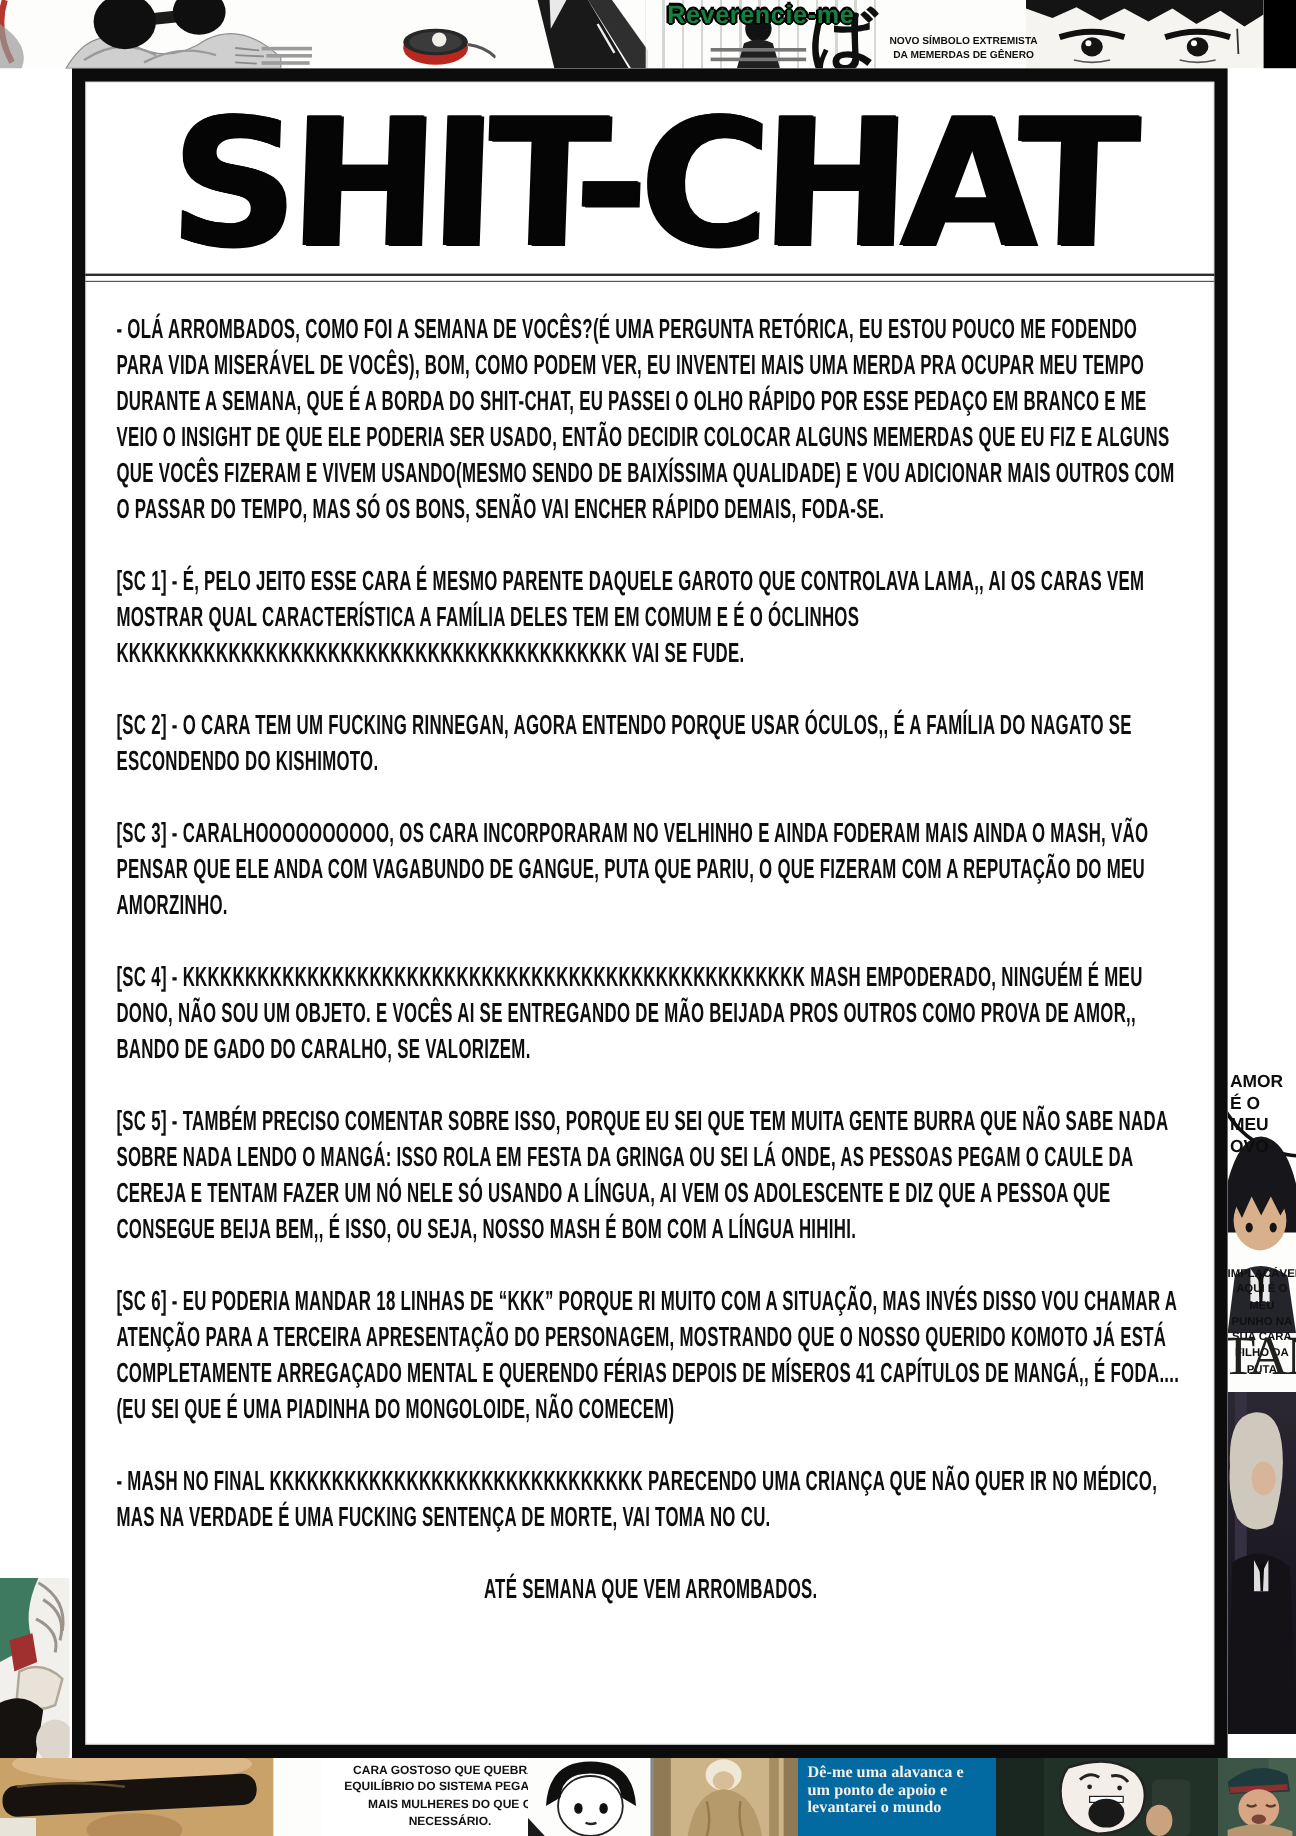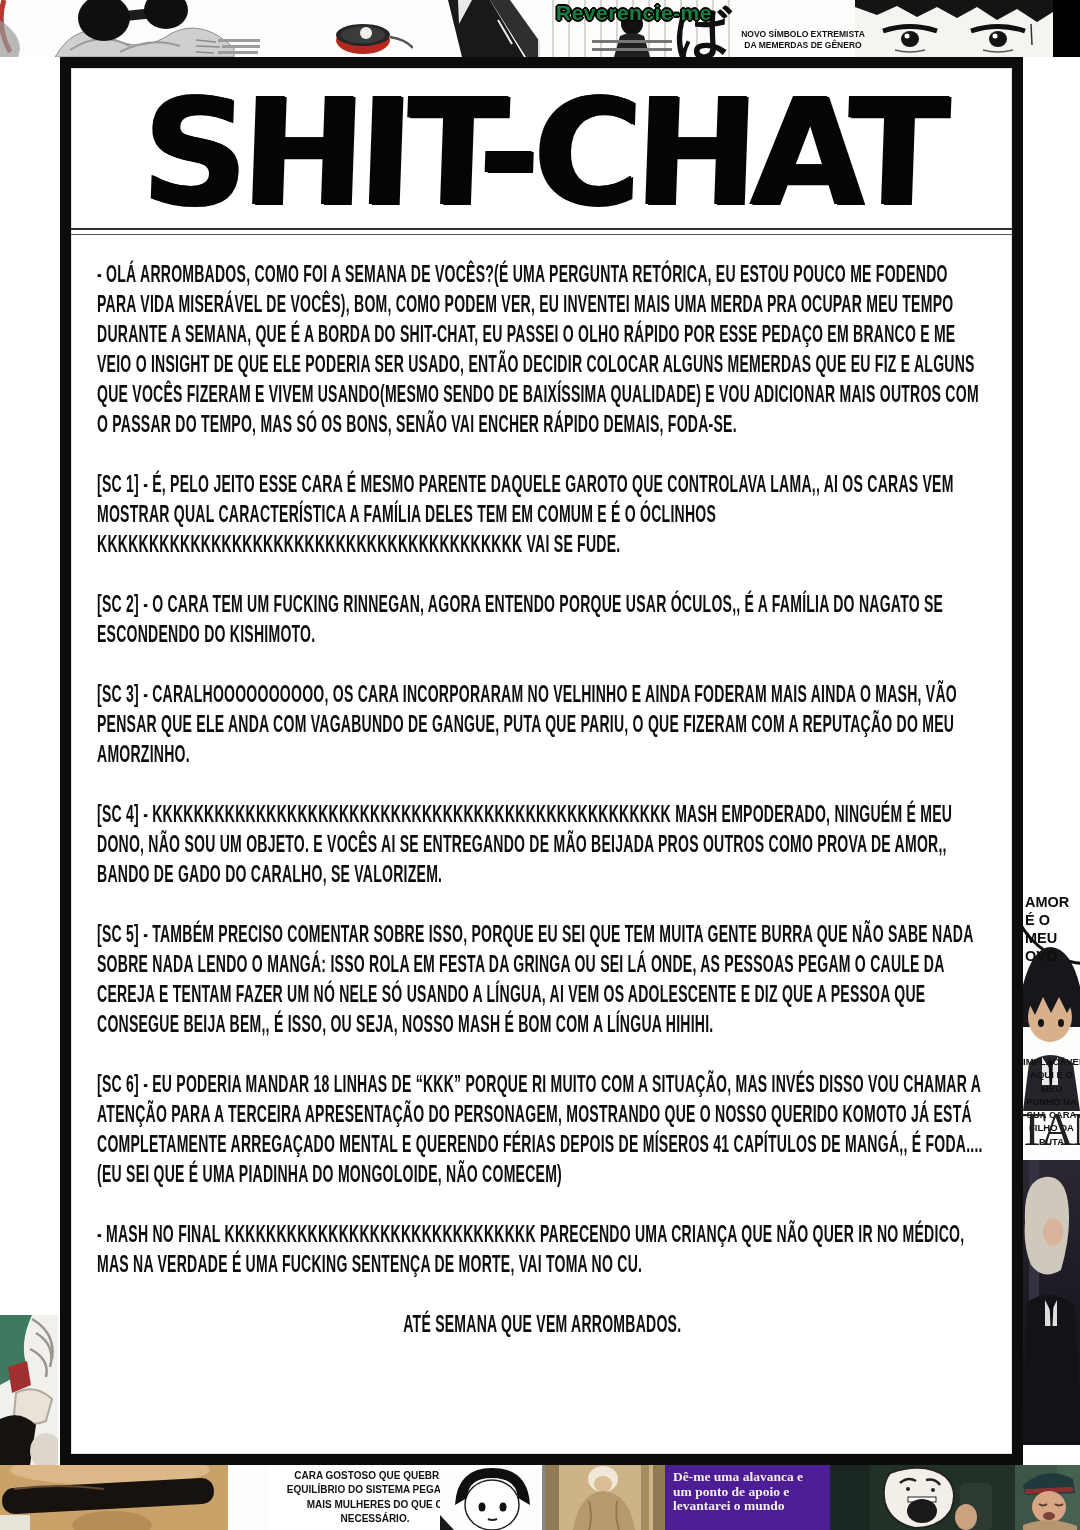--- a/index.html
+++ b/index.html
@@ -47,21 +47,21 @@
           line-height:1;color:#20201e;letter-spacing:-2px;}
   .rs-dark{position:absolute;left:0;top:305px;width:57px;height:285px;
            background:linear-gradient(180deg,#2b2733 0%,#1a1720 60%,#121016 100%);}
 
   
   .bs{position:absolute;top:0;height:65px;overflow:hidden;}
   .bs-caption{left:228px;width:212px;background:#fff;display:flex;align-items:center;margin-left:40px;}
   .bs-caption-text{width:178px;margin-left:18px;font-size:10px;font-weight:bold;line-height:1.45;
                    text-align:center;color:#111;}
   .bs-arrow{font-size:18px;font-weight:bold;color:#111;margin-left:-2px;}
-  .bs-quote{left:665px;width:165px;background:#4c1d95;color:#f4f0e8;font-family:"Liberation Serif",serif;
+  .bs-quote{left:665px;width:165px;background:#0369a1;color:#f4f0e8;font-family:"Liberation Serif",serif;
             font-size:13.5px;line-height:14.5px;padding:5px 8px;box-sizing:border-box;font-weight:bold;}
 </style>
 </head>
 <body>
 
 <div class="canvas">
 
   <div class="top-strip">
     <svg class="abs" style="left:0;top:0" width="300" height="57" viewBox="0 0 300 57">
       <path d="M4,0 Q-4,26 10,52" stroke="#b3392e" stroke-width="5" fill="none"></path>

